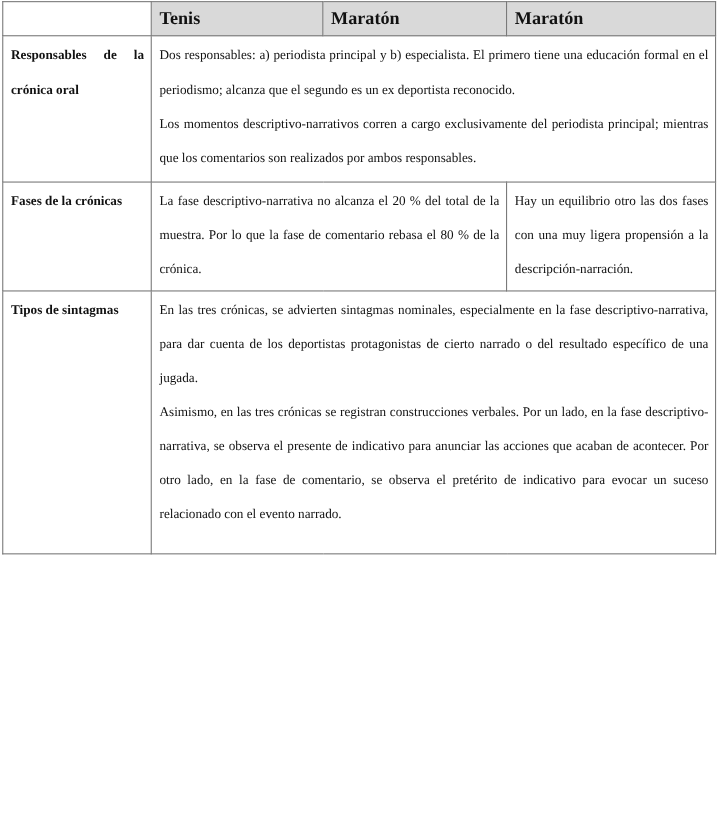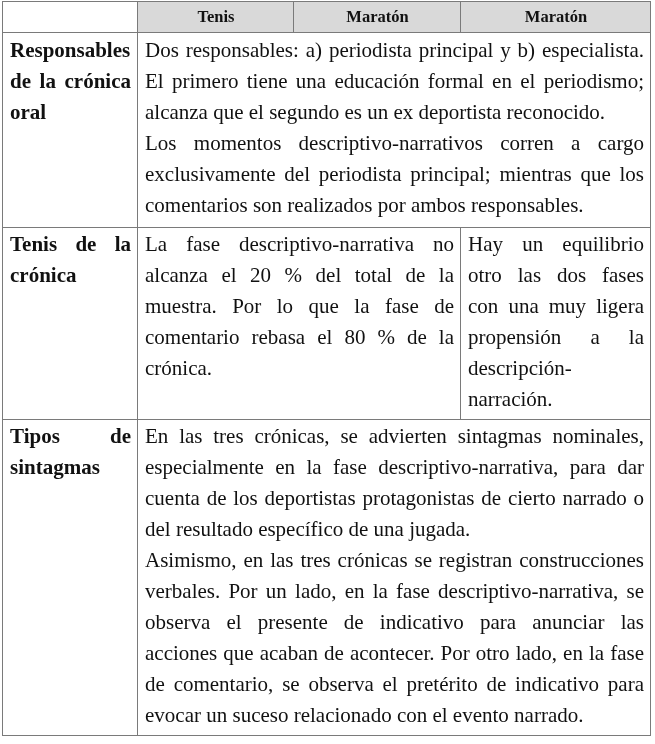--- a/index.html
+++ b/index.html
@@ -4,30 +4,30 @@
 <style>
   html, body { margin: 0; padding: 0; background: #ffffff; }
   body { width: 655px; height: 744px; position: relative; overflow: hidden;
          font-family: "Liberation Serif", "DejaVu Serif", serif; color: #111; }
   table { position: absolute; left: 2px; top: 1px; border-collapse: collapse;
           table-layout: fixed; width: 648px; }
   col.c0 { width: 135px; }
   col.c1 { width: 156px; }
   col.c2 { width: 167px; }
   col.c3 { width: 190px; }
-  td, th { border: 1.5px solid #7a7a7a; vertical-align: top; font-size: 21px;
+  td, th { border: 1.5px solid #7a7a7a; vertical-align: top; font-size: 12px;
            line-height: 31px; padding: 0 6px 0 7px; }
-  th { background: #d9d9d9; font-weight: bold; text-align: center; height: 30px;
+  th { background: #d9d9d9; font-weight: bold; text-align: left; height: 30px;
        line-height: 30px; font-size: 16.5px; }
   th.blank { background: #ffffff; }
   td.label { font-weight: bold; text-align: justify; text-align-last: auto; }
   td p { margin: 0; text-align: justify; }
   .row-resp td { padding-top: 2px; padding-bottom: 6px; }
   .row-fases td { padding-top: 1px; padding-bottom: 4px; }
-  .row-tipos td { padding-top: 1px; padding-bottom: 4px; }
+  .row-tipos td { padding-top: 1px; padding-bottom: 20px; }
   .row-pausas td { padding-top: 1px; padding-bottom: 4px; }
   .caption-remnant { position: absolute; left: 0; top: 738px; width: 655px; height: 6px;
                      overflow: hidden; }
 </style>
 </head>
 <body>
 
 <table>
   <colgroup>
     <col class="c0">
@@ -48,21 +48,21 @@
       <td class="label">
         <p>Responsables de la crónica oral</p>
       </td>
       <td colspan="3">
         <p>Dos responsables: a) periodista principal y b) especialista. El primero tiene una educación formal en el periodismo; alcanza que el segundo es un ex deportista reconocido.</p>
         <p>Los momentos descriptivo-narrativos corren a cargo exclusivamente del periodista principal; mientras que los comentarios son realizados por ambos responsables.</p>
       </td>
     </tr>
     <tr class="row-fases">
       <td class="label">
-        <p>Tenis de la crónica</p>
+        <p>Fases de la crónicas</p>
       </td>
       <td colspan="2">
         <p>La fase descriptivo-narrativa no alcanza el 20 % del total de la muestra. Por lo que la fase de comentario rebasa el 80 % de la crónica.</p>
       </td>
       <td>
         <p>Hay un equilibrio otro las dos fases con una muy ligera propensión a la descripción-narración.</p>
       </td>
     </tr>
     <tr class="row-tipos">
       <td class="label">

